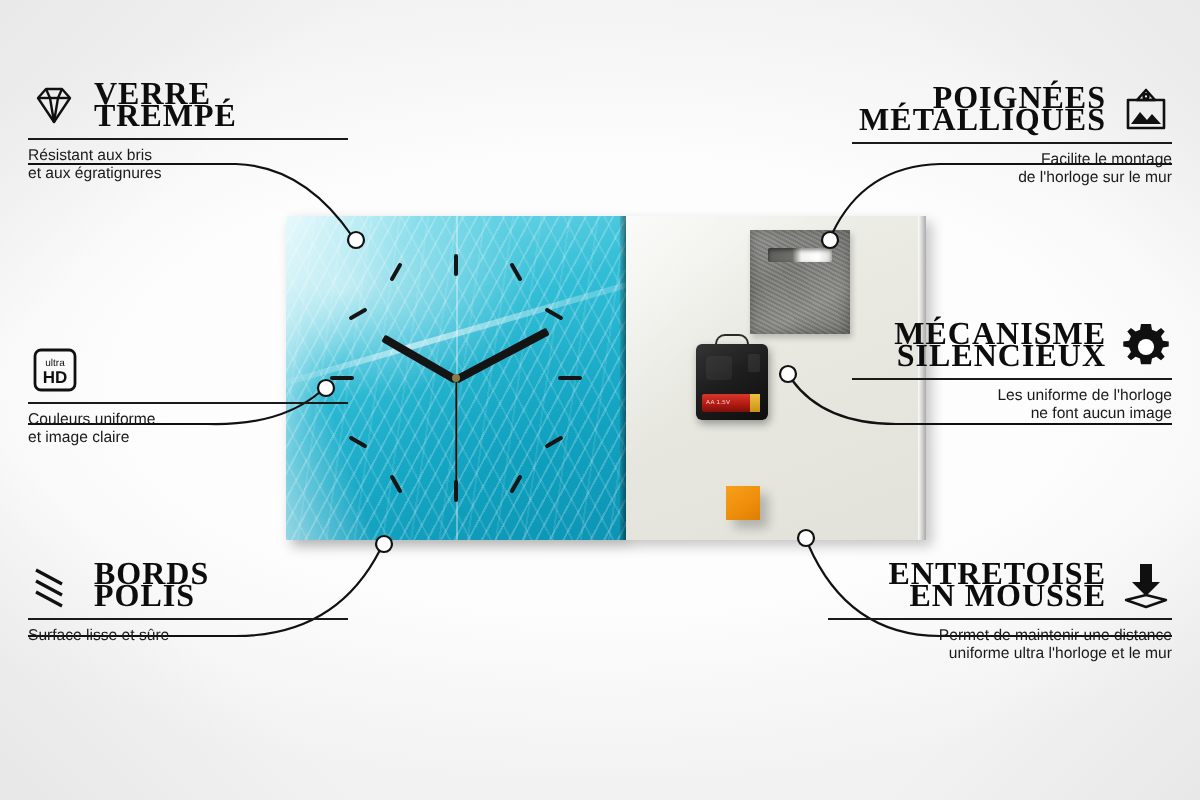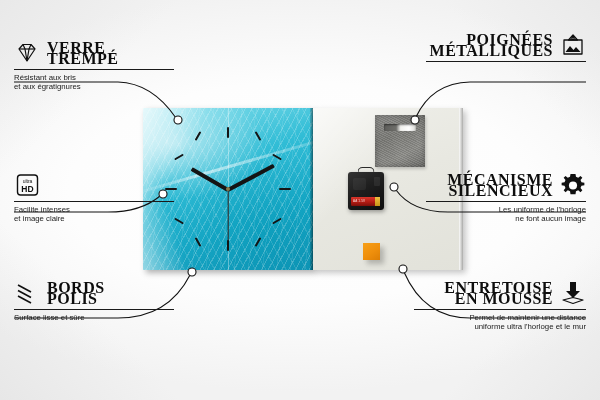--- a/index.html
+++ b/index.html
@@ -429,21 +429,21 @@
       <span class="callout-icon">
         <svg width="25" height="24" viewBox="0 0 25 24">
           <rect x="2.5" y="2" width="20" height="20" rx="3" fill="none" stroke="#101010" stroke-width="1.4"></rect>
           <text x="12.5" y="10" text-anchor="middle" font-family="Liberation Sans, sans-serif" font-size="5" fill="#101010">ultra</text>
           <text x="12.5" y="18.5" text-anchor="middle" font-family="Liberation Sans, sans-serif" font-size="8.5" font-weight="bold" fill="#101010">HD</text>
         </svg>
       </span>
     </div>
     <div class="callout-rule"></div>
     <div class="callout-desc">
-      <span>Facilite intenses</span><br>
+      <span>Couleurs uniforme</span><br>
       <span>et image claire</span>
     </div>
   </div>
 
   <div class="callout left" style="top:280px;">
     <div class="callout-head">
       <span class="callout-icon">
         <svg width="26" height="22" viewBox="0 0 26 22">
           <g stroke="#101010" stroke-width="1.6" stroke-linecap="butt">
             <line x1="4" y1="3" x2="17" y2="10"></line>
@@ -456,41 +456,45 @@
         <span>BORDS</span><br>
         <span>POLIS</span>
       </span>
     </div>
     <div class="callout-rule"></div>
     <div class="callout-desc">
       <span>Surface lisse et sûre</span>
     </div>
   </div>
 
-  <div class="callout right" style="top:32px;">
+  <div class="callout right" style="top:42px;">
     <div class="callout-head">
       <span class="callout-icon">
         <svg width="26" height="24" viewBox="0 0 26 24">
           <g fill="none" stroke="#101010" stroke-width="1.3" stroke-linejoin="round">
             <path d="M4,7 L22,7 L22,21 L4,21 Z"></path>
             <path d="M13,2 L8.5,7 L17.5,7 Z"></path>
             <circle cx="13" cy="5.2" r="1.2"></circle>
             <path d="M5.5,19 L10,13 L13.5,17 L16,14 L20.5,19 Z" fill="#101010" stroke="none"></path>
           </g>
         </svg>
       </span>
       <span class="callout-title">
         <span>POIGNÉES</span><br>
         <span>MÉTALLIQUES</span>
       </span>
     </div>
     <div class="callout-rule"></div>
-  </div>
-
-  <div class="callout right" style="top:172px;">
+    <div class="callout-desc">
+      <span>Facilite le montage</span><br>
+      <span>de l'horloge sur le mur</span>
+    </div>
+  </div>
+
+  <div class="callout right" style="top:160px;">
     <div class="callout-head">
       <span class="callout-icon">
         <svg width="27" height="27" viewBox="0 0 27 27">
           <g fill="#101010">
             <path d="M13.5,1.5 l2.6,0 l0.5,3.0 l2.3,1.0 l2.4,-1.9 l1.9,1.9 l-1.9,2.4 l1.0,2.3 l3.0,0.5 l0,2.6 l-3.0,0.5 l-1.0,2.3 l1.9,2.4 l-1.9,1.9 l-2.4,-1.9 l-2.3,1.0 l-0.5,3.0 l-2.6,0 l-2.6,0 l-0.5,-3.0 l-2.3,-1.0 l-2.4,1.9 l-1.9,-1.9 l1.9,-2.4 l-1.0,-2.3 l-3.0,-0.5 l0,-2.6 l3.0,-0.5 l1.0,-2.3 l-1.9,-2.4 l1.9,-1.9 l2.4,1.9 l2.3,-1.0 l0.5,-3.0 Z"></path>
           </g>
           <circle cx="13.5" cy="13.5" r="4.2" fill="#ffffff"></circle>
         </svg>
       </span>
       <span class="callout-title">

